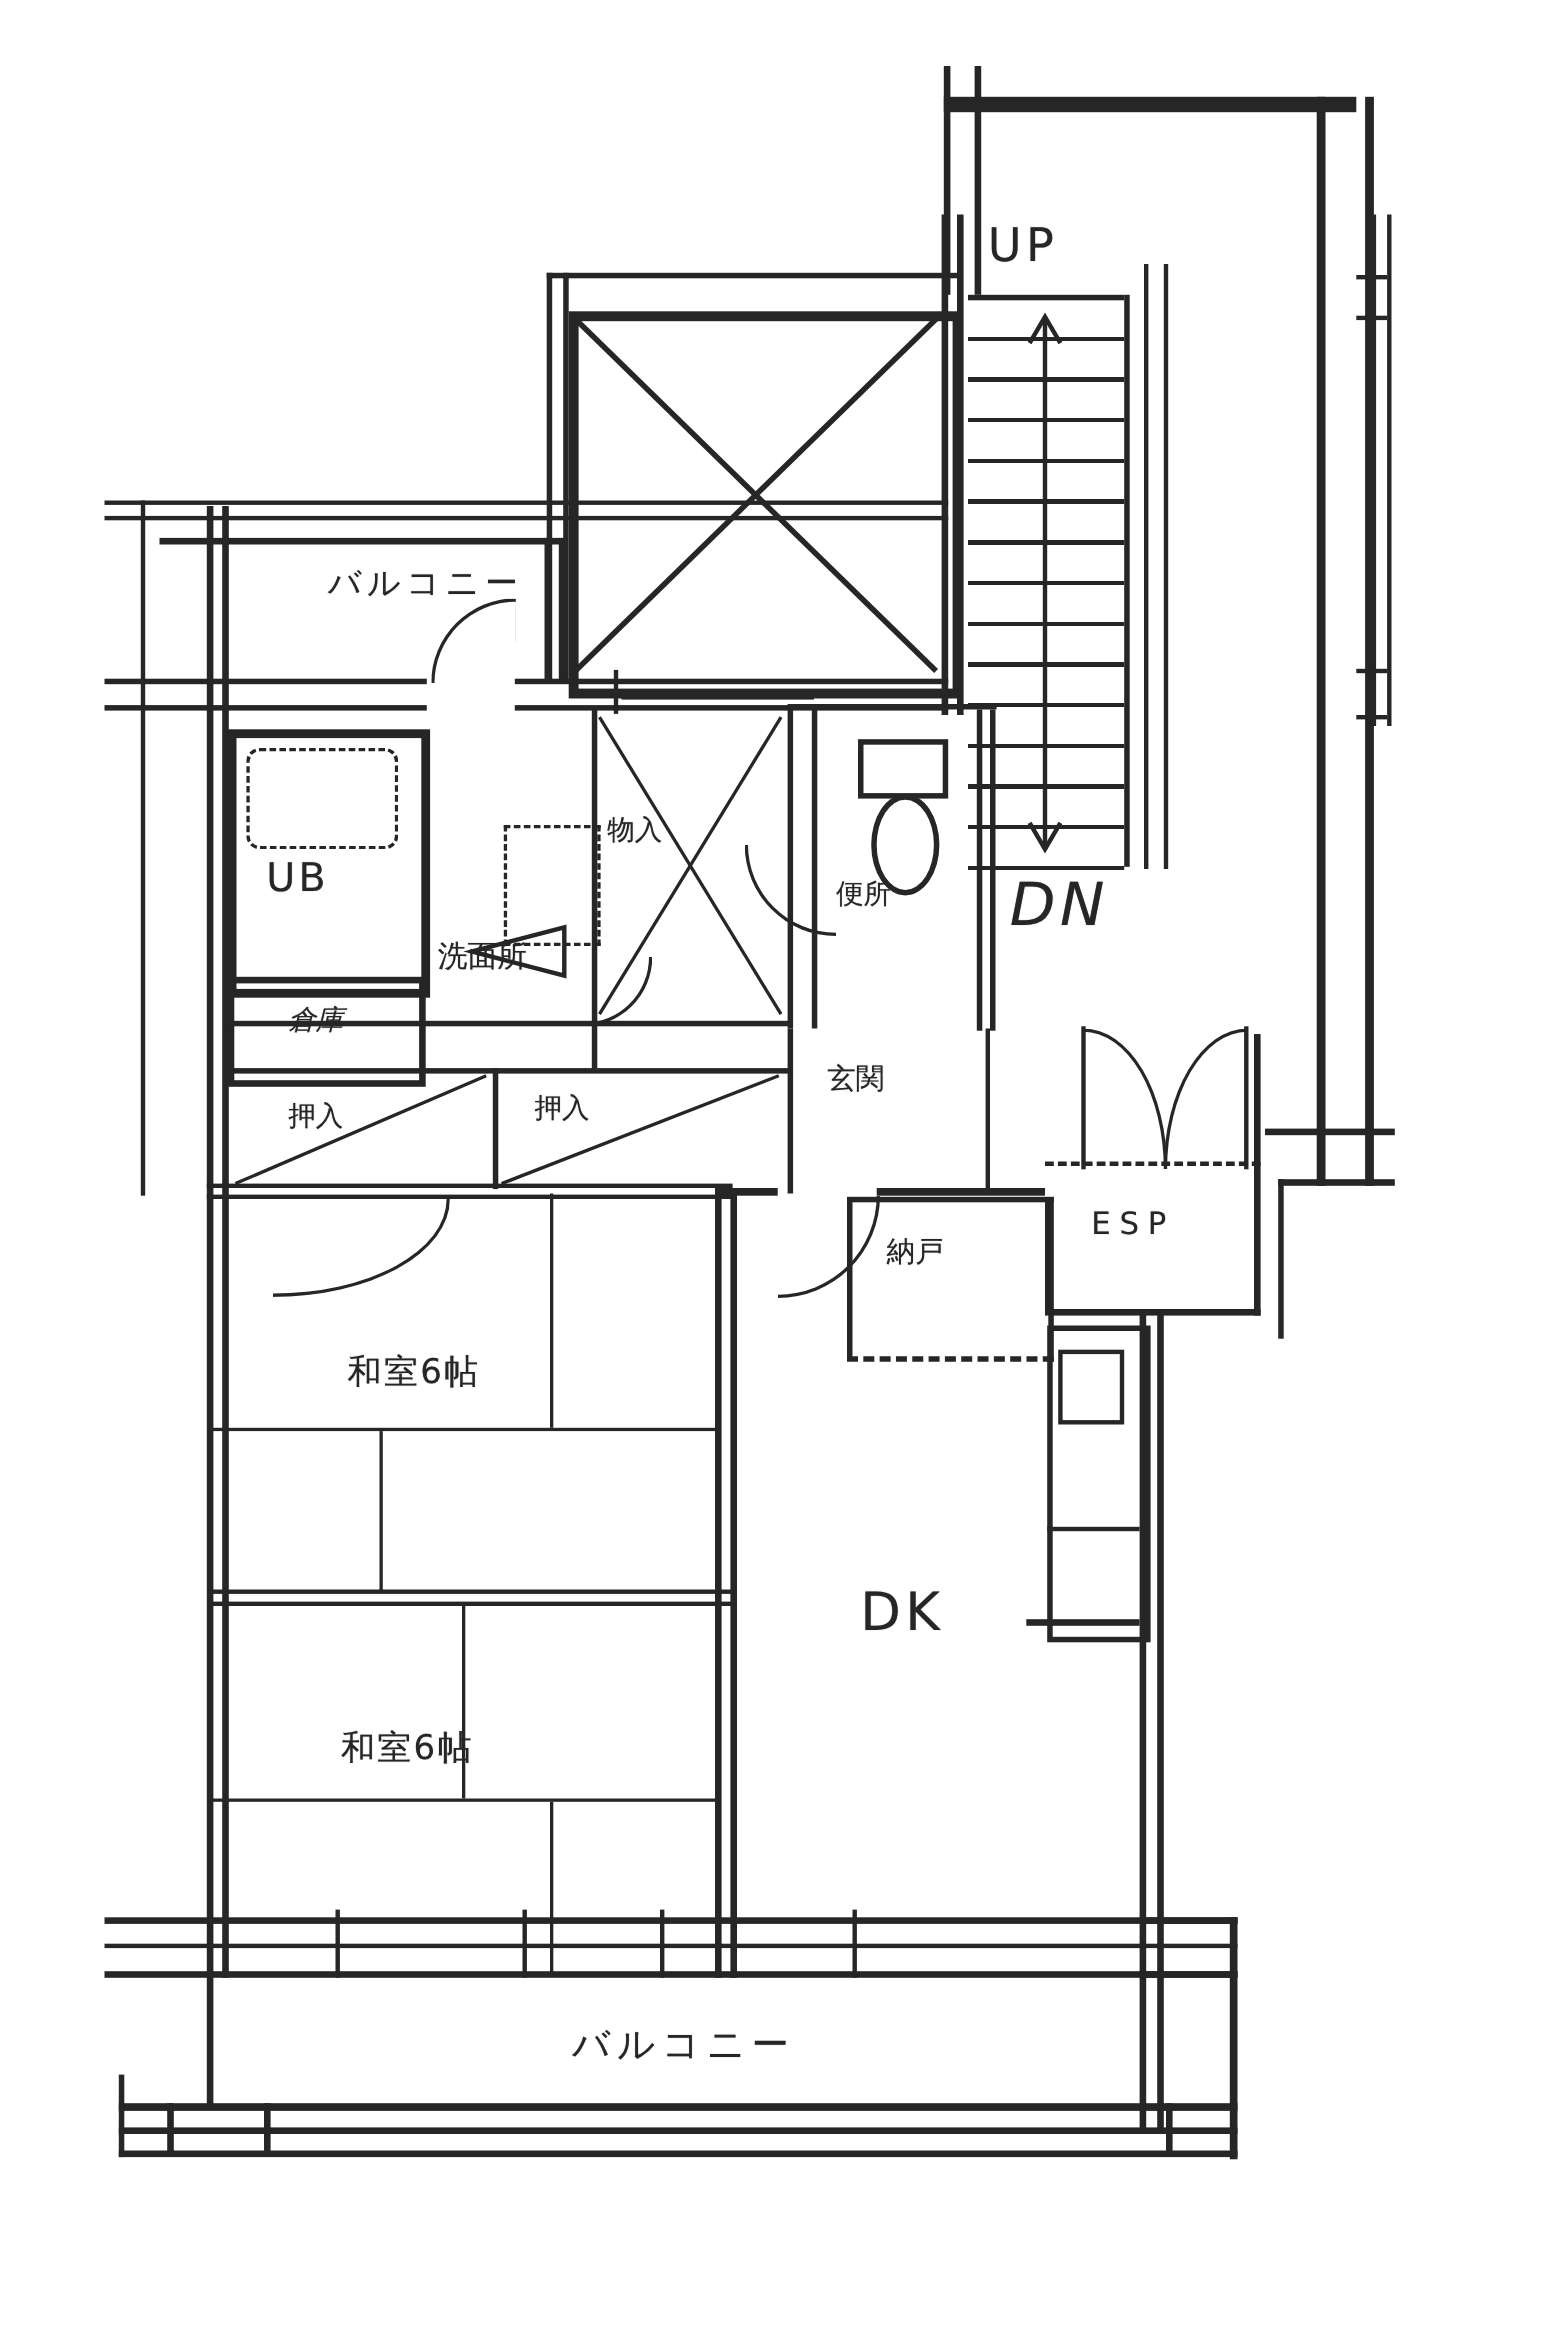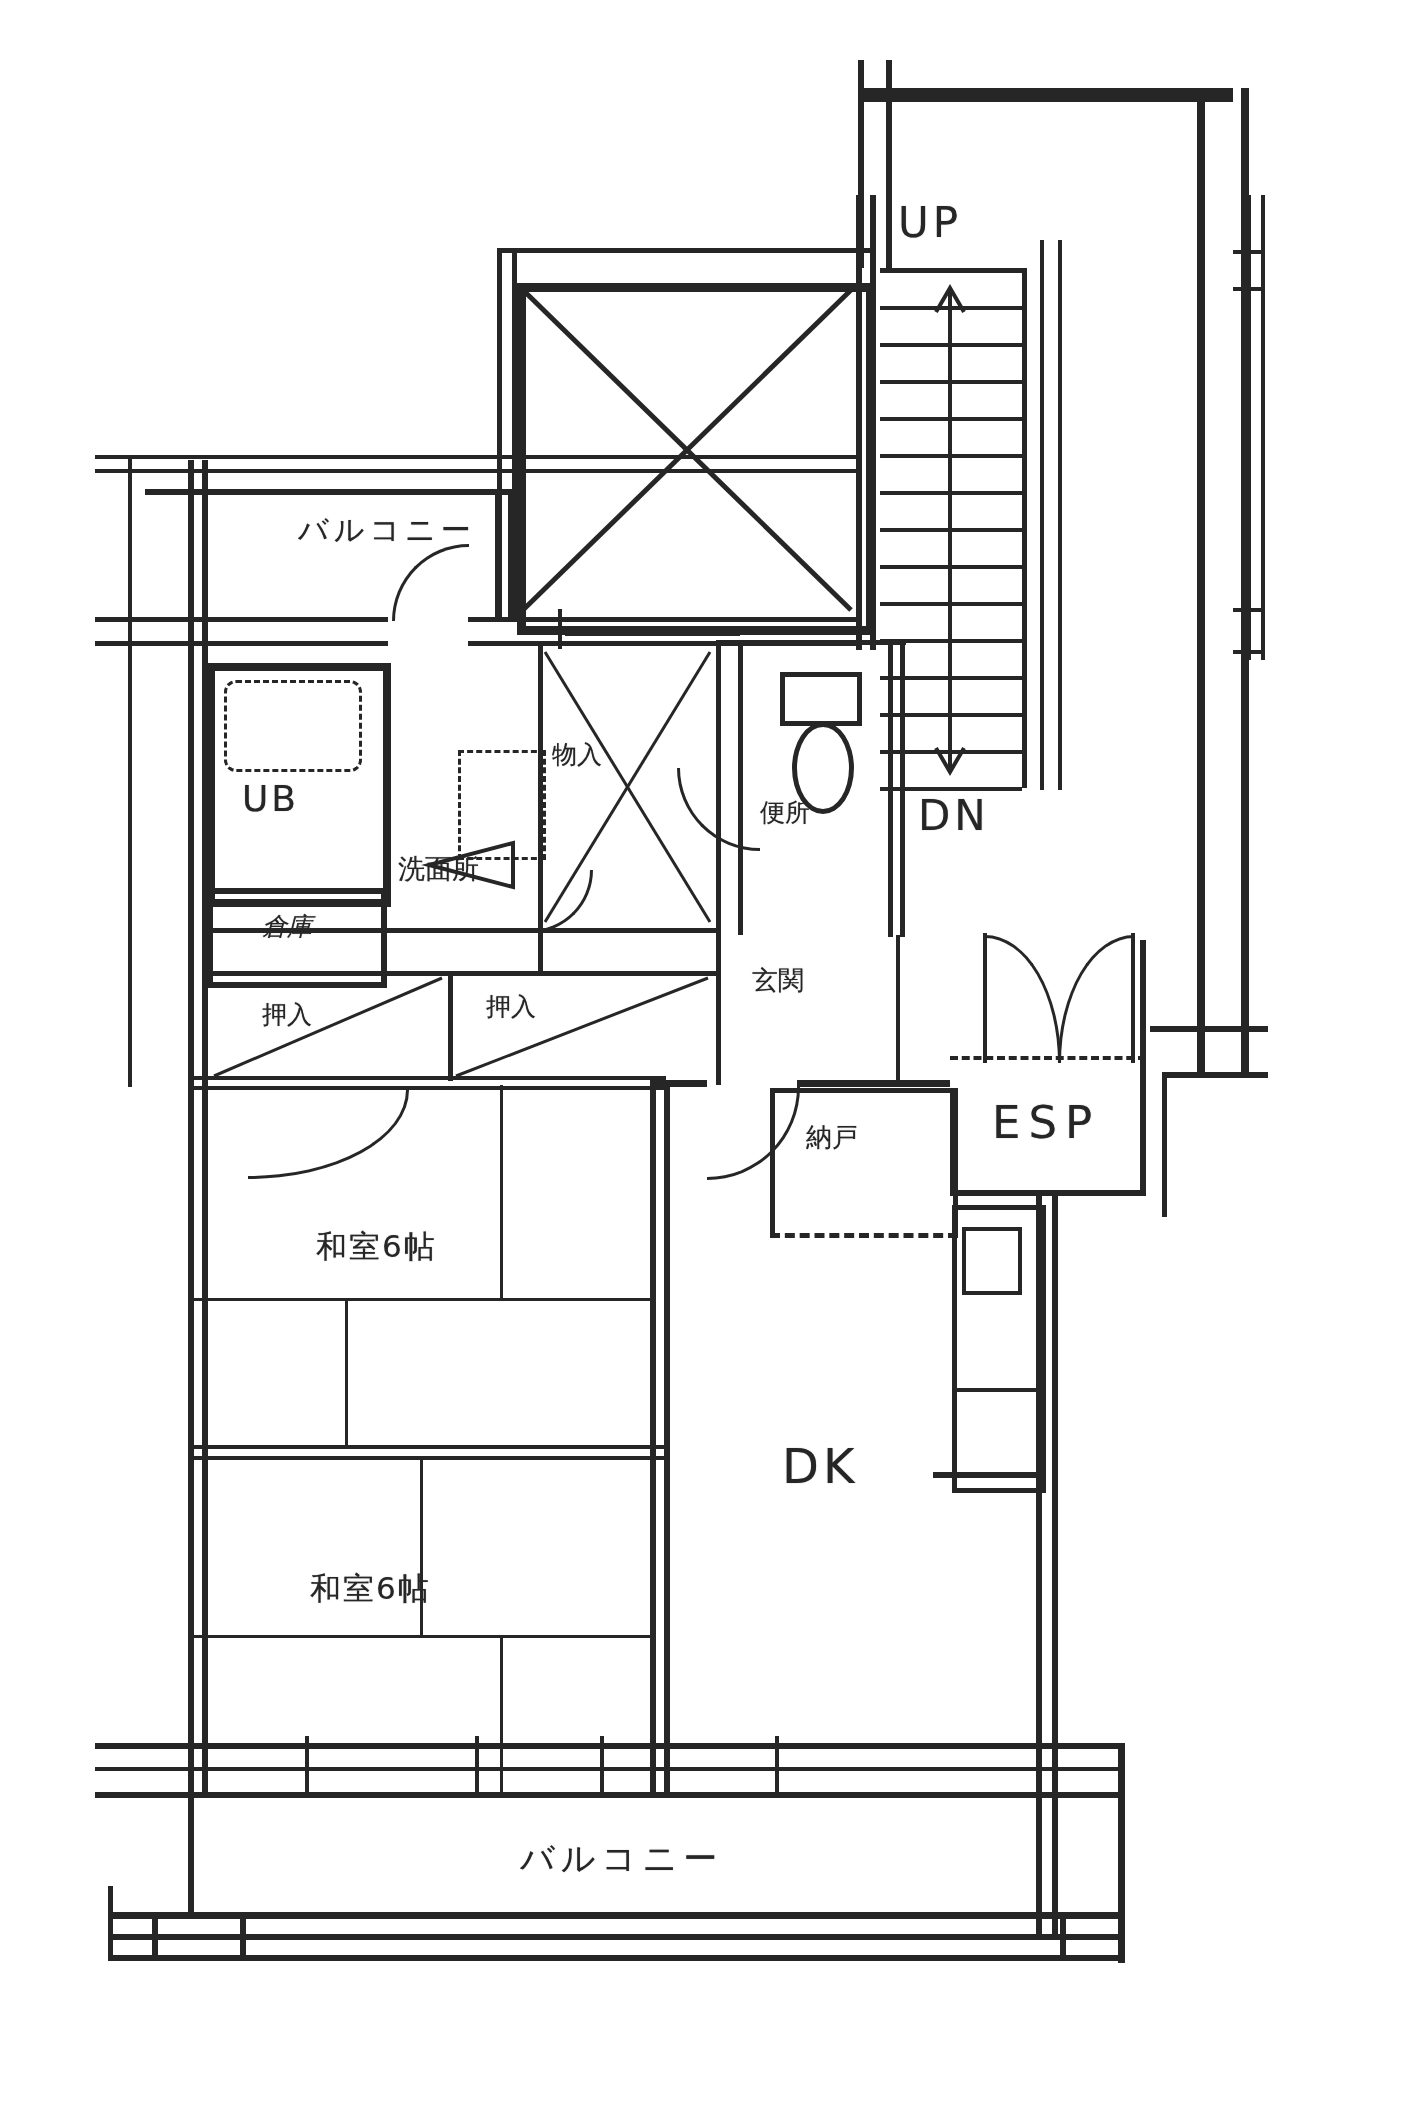--- a/index.html
+++ b/index.html
@@ -27,21 +27,21 @@
 
 <div id="plan" style="background: rgb(255, 255, 255);">
 
   <div class="dw" style="left:1197px;top:88px;width:36px;height:990px;border-left:8px solid var(--line);border-right:8px solid var(--line);"></div>
   <div class="dw" style="left:858px;top:60px;width:22px;height:208px;border-left:6px solid var(--line);border-right:6px solid var(--line);"></div>
   <div class="dw" style="left:1040px;top:240px;width:14px;height:550px;border-left:4px solid var(--line);border-right:4px solid var(--line);"></div>
 
   <div class="stairs"></div>
   <div class="w" style="left:1022px;top:268px;width:5px;height:520px;"></div>
   <div class="lbl" style="left:898px;top:198px;font-size:42px;letter-spacing:4px;">UP</div>
-  <div class="lbl" style="left:918px;top:791px;font-size:42px;letter-spacing:4px;">DN</div>
+  <div class="lbl" style="left:918px;top:791px;font-size:54px;letter-spacing:4px;font-style:italic;">DN</div>
 
   <div class="box" style="left:517px;top:283px;width:340px;height:334px;border-width:9px;"></div>
   <div class="w" style="left:565px;top:628px;width:175px;height:8px;"></div>
 
   <div class="lbl" style="left:298px;top:510px;font-size:30px;letter-spacing:5px;">バルコニー</div>
   <div class="arc" style="left:392px;top:544px;width:74px;height:74px;border-top:3px solid var(--line);border-left:3px solid var(--line);border-top-left-radius:100%;"></div>
 
   <div class="box" style="left:207px;top:663px;width:168px;height:228px;border-width:8px;"></div>
   <div class="box" style="left:224px;top:680px;width:132px;height:86px;border:3px dashed var(--line);border-radius:12px;"></div>
   <div class="lbl" style="left:242px;top:778px;font-size:36px;letter-spacing:3px;">UB</div>
@@ -62,21 +62,21 @@
   <div class="lbl" style="left:752px;top:963px;font-size:26px;">玄関</div>
   <div class="arc" style="left:985px;top:935px;width:73px;height:125px;border-top:3px solid var(--line);border-right:3px solid var(--line);border-top-right-radius:100%;"></div>
   <div class="arc" style="left:1058px;top:935px;width:73px;height:125px;border-top:3px solid var(--line);border-left:3px solid var(--line);border-top-left-radius:100%;"></div>
 
   <div class="lbl" style="left:262px;top:998px;font-size:25px;">押入</div>
   <div class="lbl" style="left:486px;top:990px;font-size:25px;">押入</div>
 
   <div class="box" style="left:770px;top:1088px;width:178px;height:140px;border-width:5px;border-bottom-style:dashed;"></div>
   <div class="lbl" style="left:806px;top:1120px;font-size:26px;">納戸</div>
   <div class="dashline" style="left:950px;top:1056px;width:196px;"></div>
-  <div class="lbl" style="left:992px;top:1096px;font-size:45px;letter-spacing:8px;">ESP</div>
+  <div class="lbl" style="left:992px;top:1096px;font-size:28px;letter-spacing:8px;">ESP</div>
 
   <div class="lbl" style="left:316px;top:1226px;font-size:31px;letter-spacing:2px;">和室6帖</div>
   <div class="lbl" style="left:310px;top:1568px;font-size:31px;letter-spacing:2px;">和室6帖</div>
   <div class="arc" style="left:248px;top:1090px;width:158px;height:86px;border-bottom:3px solid var(--line);border-right:3px solid var(--line);border-bottom-right-radius:100%;"></div>
   <div class="arc" style="left:707px;top:1087px;width:90px;height:90px;border-bottom:3px solid var(--line);border-right:3px solid var(--line);border-bottom-right-radius:100%;"></div>
 
   <div class="lbl" style="left:782px;top:1438px;font-size:48px;letter-spacing:4px;">DK</div>
   <div class="box" style="left:952px;top:1205px;width:84px;height:278px;border-width:5px;"></div>
   <div class="box" style="left:962px;top:1227px;width:52px;height:60px;border-width:4px;"></div>
 

